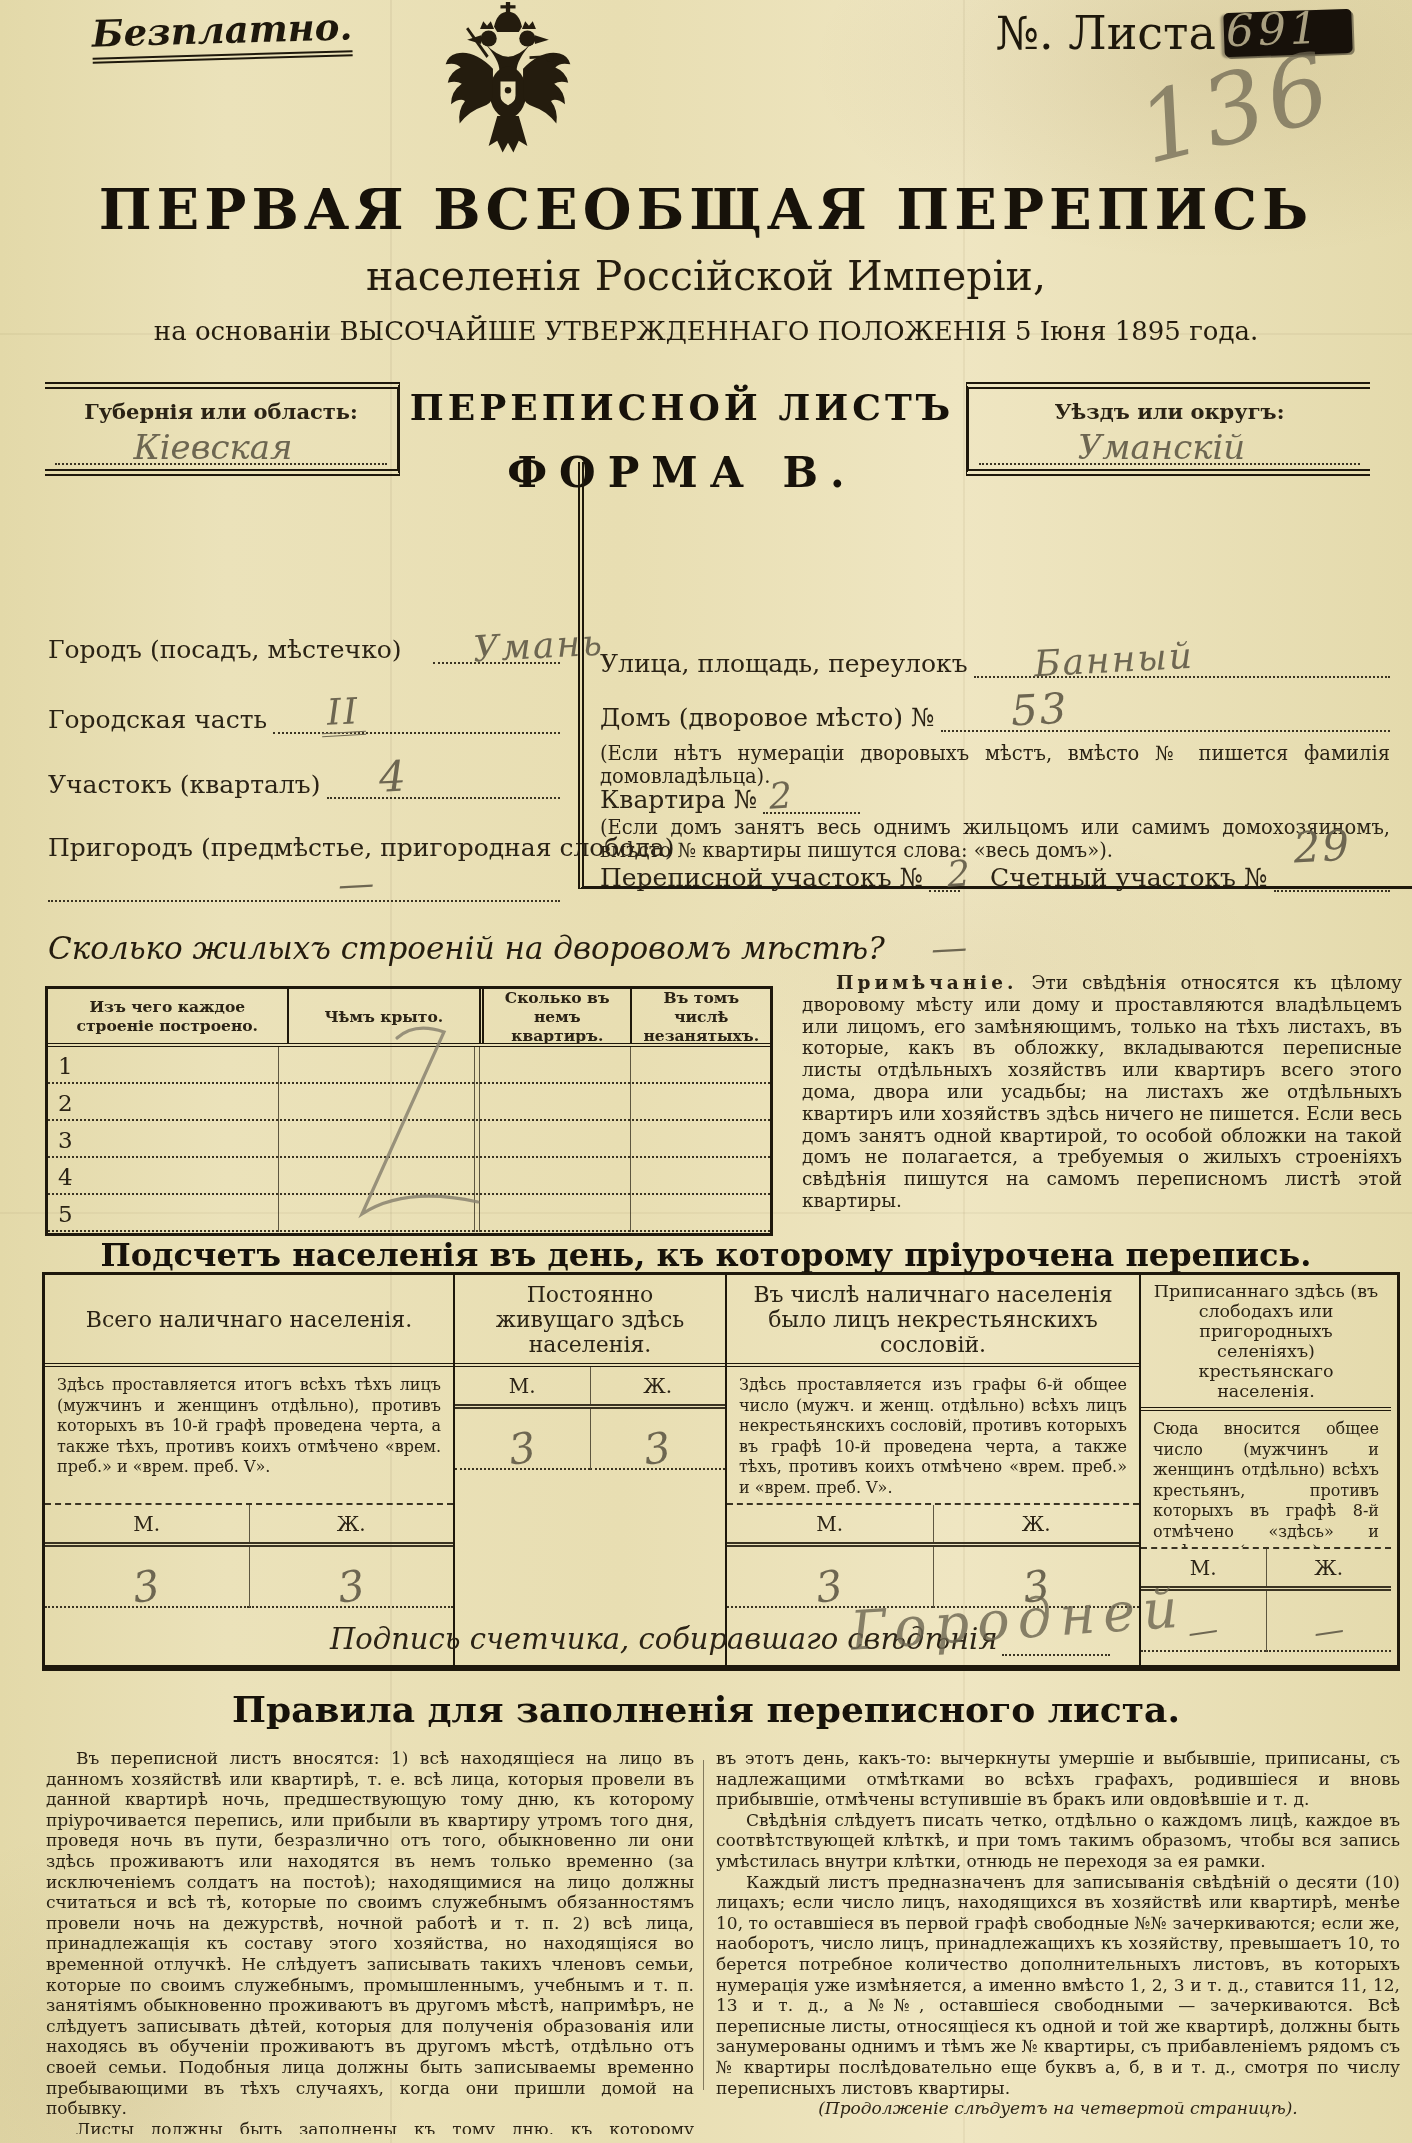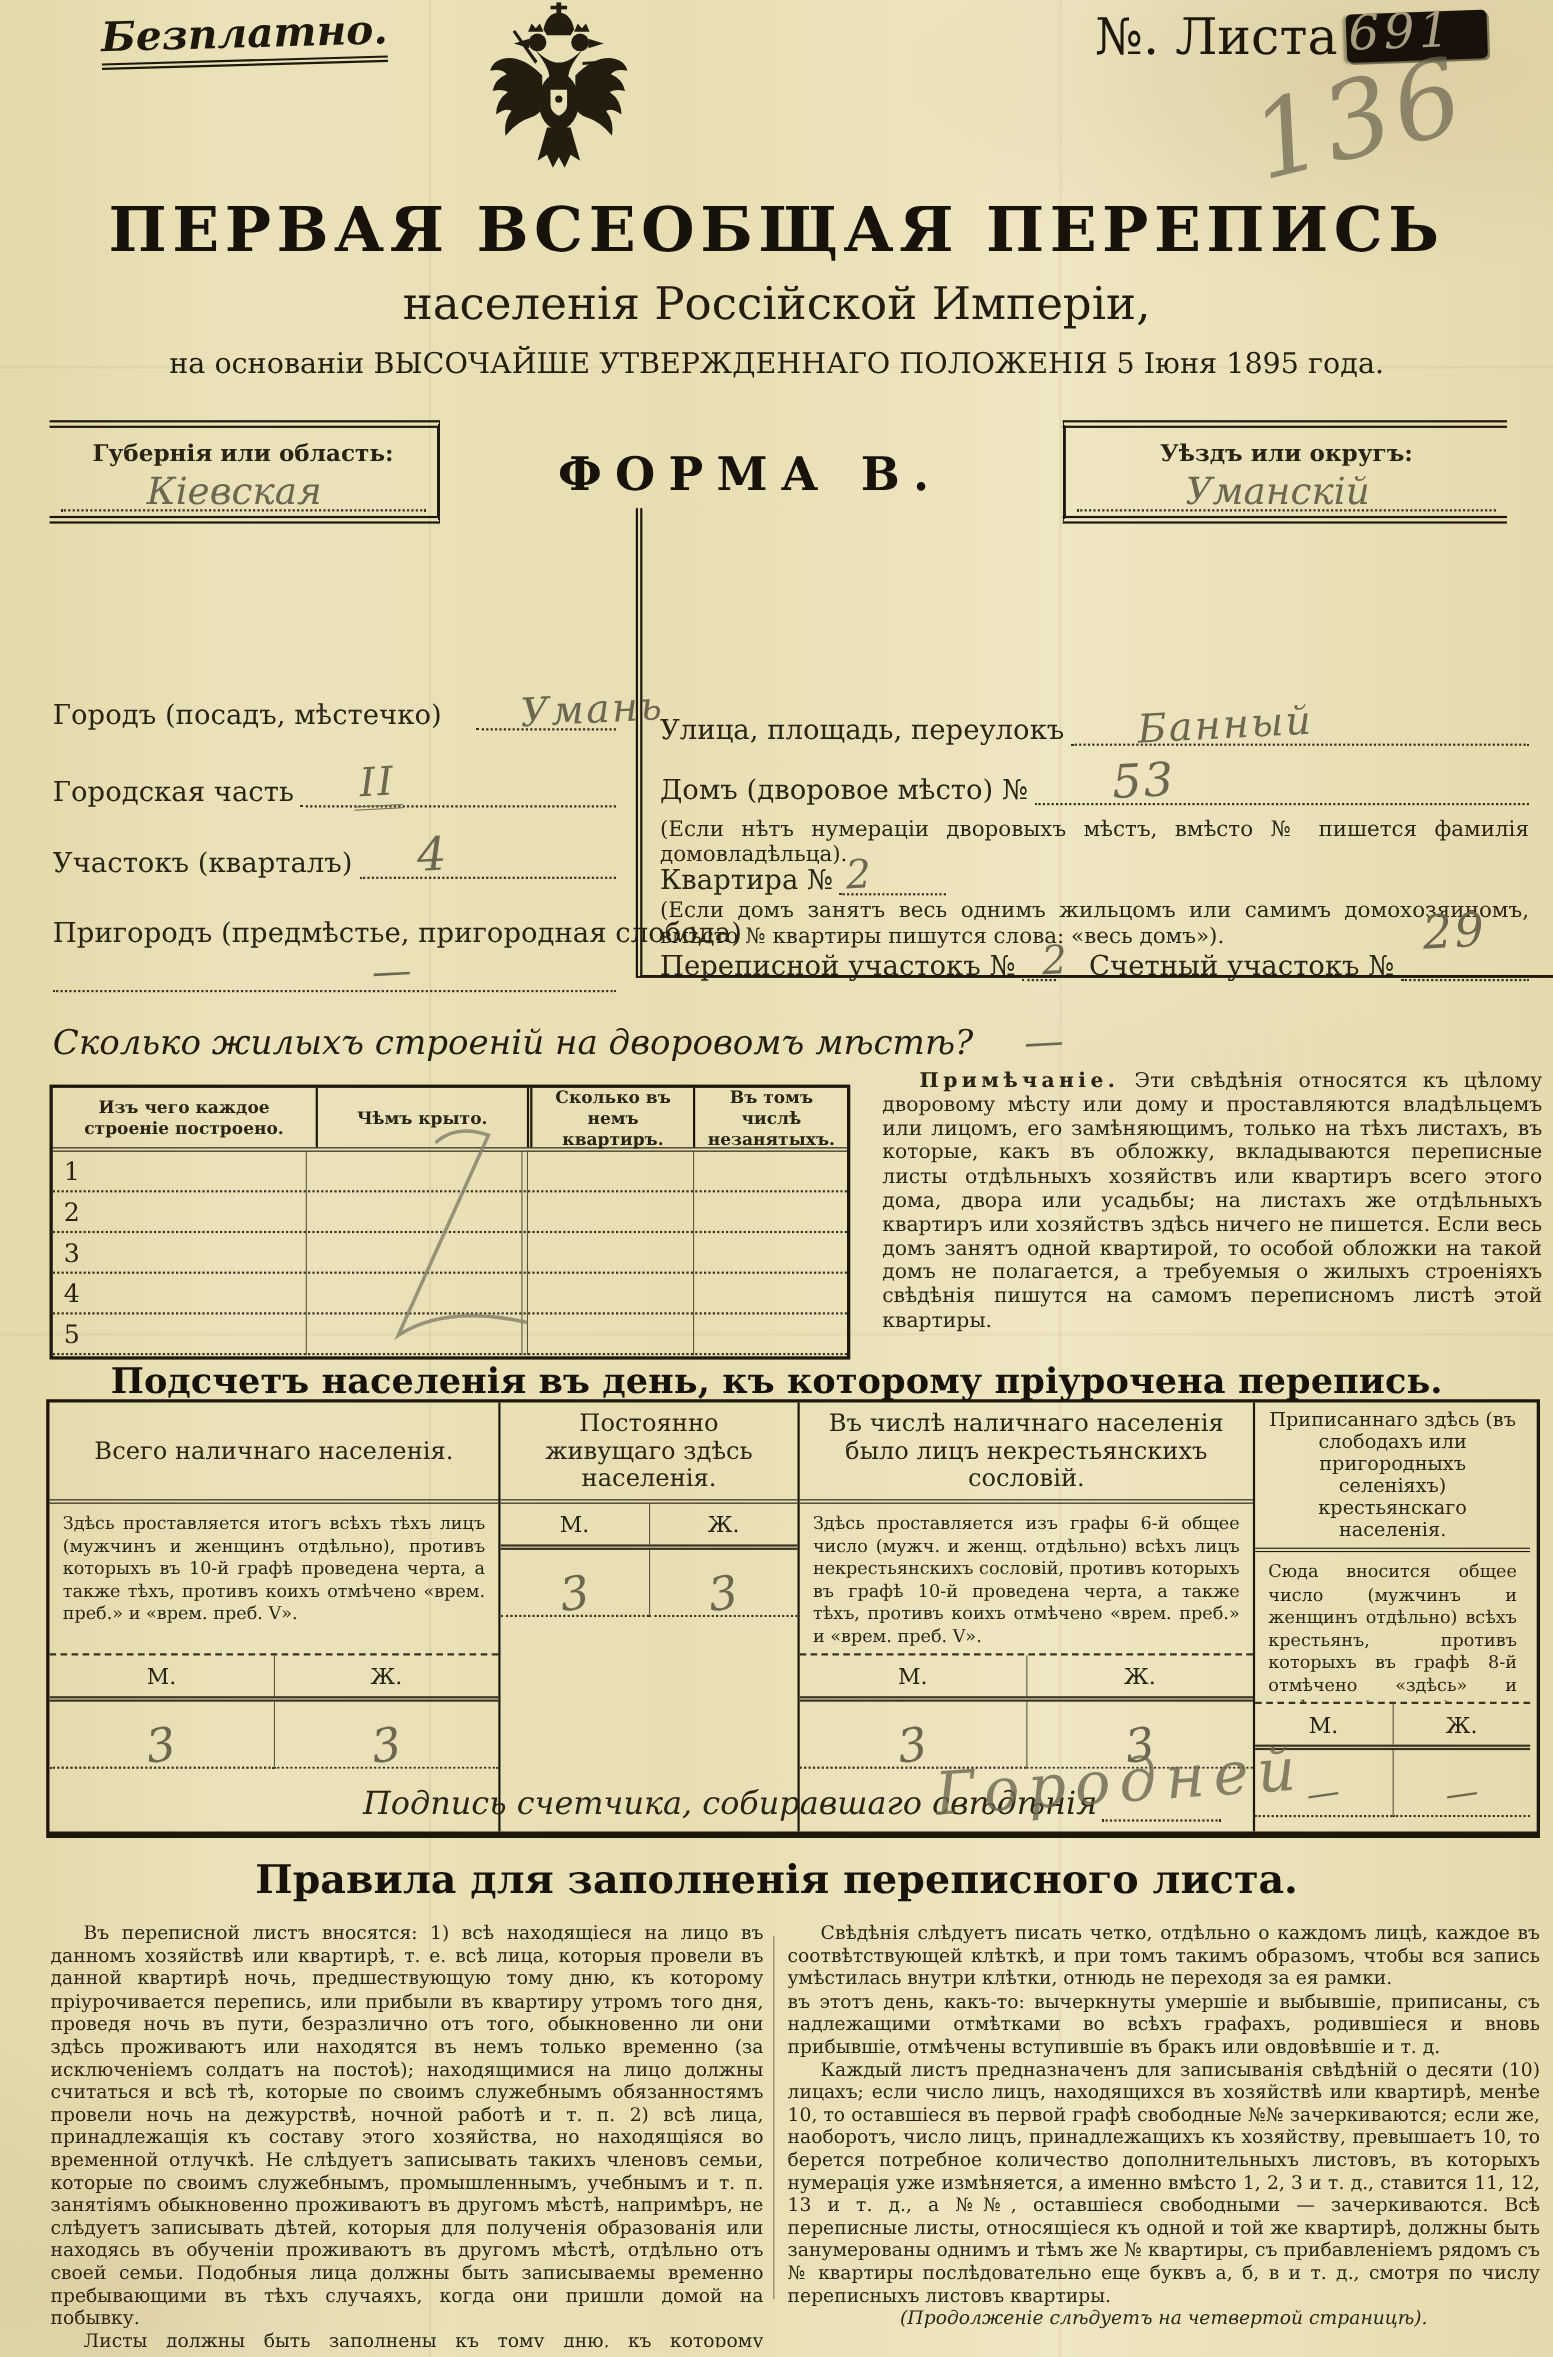--- a/index.html
+++ b/index.html
@@ -166,20 +166,21 @@
   <div class="t-main">ПЕРВАЯ ВСЕОБЩАЯ ПЕРЕПИСЬ</div>
   <div class="t-sub">населенія Россійской Имперіи,</div>
   <div class="t-basis">на основаніи ВЫСОЧАЙШЕ УТВЕРЖДЕННАГО ПОЛОЖЕНІЯ 5 Іюня 1895 года.</div>
 
   <div class="band-box band-left">
     <span class="blabel">Губернія или область:</span>
     <span class="bline"></span>
     <span class="bval hw">Кіевская</span>
   </div>
   <div class="band-center">
+    <div class="l1">ПЕРЕПИСНОЙ ЛИСТЪ</div>
     <div class="l2">ФОРМА В.</div>
   </div>
   <div class="band-box band-right">
     <span class="blabel">Уѣздъ или округъ:</span>
     <span class="bline"></span>
     <span class="bval hw">Уманскій</span>
   </div>
 
   <div class="arow" style="left:48px;top:628px;width:512px;gap:25px;">
     <span class="alabel">Городъ (посадъ, мѣстечко)</span>
@@ -365,19 +366,19 @@
     <span class="hw">Городней</span>
   </div>
 
   <div class="rtitle">Правила для заполненія переписного листа.</div>
   <div class="rdivider"></div>
   <div class="rcol rcol-left">
     <p>Въ переписной листъ вносятся: 1) всѣ находящіеся на лицо въ данномъ хозяйствѣ или квартирѣ, т. е. всѣ лица, которыя провели въ данной квартирѣ ночь, предшествующую тому дню, къ которому пріурочивается перепись, или прибыли въ квартиру утромъ того дня, проведя ночь въ пути, безразлично отъ того, обыкновенно ли они здѣсь проживаютъ или находятся въ немъ только временно (за исключеніемъ солдатъ на постоѣ); находящимися на лицо должны считаться и всѣ тѣ, которые по своимъ служебнымъ обязанностямъ провели ночь на дежурствѣ, ночной работѣ и т. п. 2) всѣ лица, принадлежащія къ составу этого хозяйства, но находящіяся во временной отлучкѣ. Не слѣдуетъ записывать такихъ членовъ семьи, которые по своимъ служебнымъ, промышленнымъ, учебнымъ и т. п. занятіямъ обыкновенно проживаютъ въ другомъ мѣстѣ, напримѣръ, не слѣдуетъ записывать дѣтей, которыя для полученія образованія или находясь въ обученіи проживаютъ въ другомъ мѣстѣ, отдѣльно отъ своей семьи. Подобныя лица должны быть записываемы временно пребывающими въ тѣхъ случаяхъ, когда они пришли домой на побывку.</p>
     <p>Листы должны быть заполнены къ тому дню, къ которому пріурочивается перепись, и утромъ сего послѣдняго дня непремѣнно вновь провѣрены и, если нужно, исправлены по составу населенія</p>
   </div>
   <div class="rcol rcol-right">
+    <p style="text-indent:0;">въ этотъ день, какъ-то: вычеркнуты умершіе и выбывшіе, приписаны, съ надлежащими отмѣтками во всѣхъ графахъ, родившіеся и вновь прибывшіе, отмѣчены вступившіе въ бракъ или овдовѣвшіе и т. д.</p>
     <p>Свѣдѣнія слѣдуетъ писать четко, отдѣльно о каждомъ лицѣ, каждое въ соотвѣтствующей клѣткѣ, и при томъ такимъ образомъ, чтобы вся запись умѣстилась внутри клѣтки, отнюдь не переходя за ея рамки.</p>
-    <p style="text-indent:0;">въ этотъ день, какъ-то: вычеркнуты умершіе и выбывшіе, приписаны, съ надлежащими отмѣтками во всѣхъ графахъ, родившіеся и вновь прибывшіе, отмѣчены вступившіе въ бракъ или овдовѣвшіе и т. д.</p>
     <p>Каждый листъ предназначенъ для записыванія свѣдѣній о десяти (10) лицахъ; если число лицъ, находящихся въ хозяйствѣ или квартирѣ, менѣе 10, то оставшіеся въ первой графѣ свободные №№ зачеркиваются; если же, наоборотъ, число лицъ, принадлежащихъ къ хозяйству, превышаетъ 10, то берется потребное количество дополнительныхъ листовъ, въ которыхъ нумерація уже измѣняется, а именно вмѣсто 1, 2, 3 и т. д., ставится 11, 12, 13 и т. д., а №№, оставшіеся свободными — зачеркиваются. Всѣ переписные листы, относящіеся къ одной и той же квартирѣ, должны быть занумерованы однимъ и тѣмъ же № квартиры, съ прибавленіемъ рядомъ съ № квартиры послѣдовательно еще буквъ а, б, в и т. д., смотря по числу переписныхъ листовъ квартиры.</p>
     <p class="rfooter">(Продолженіе слѣдуетъ на четвертой страницѣ).</p>
   </div>
 
 </div>
 
 </body></html>

